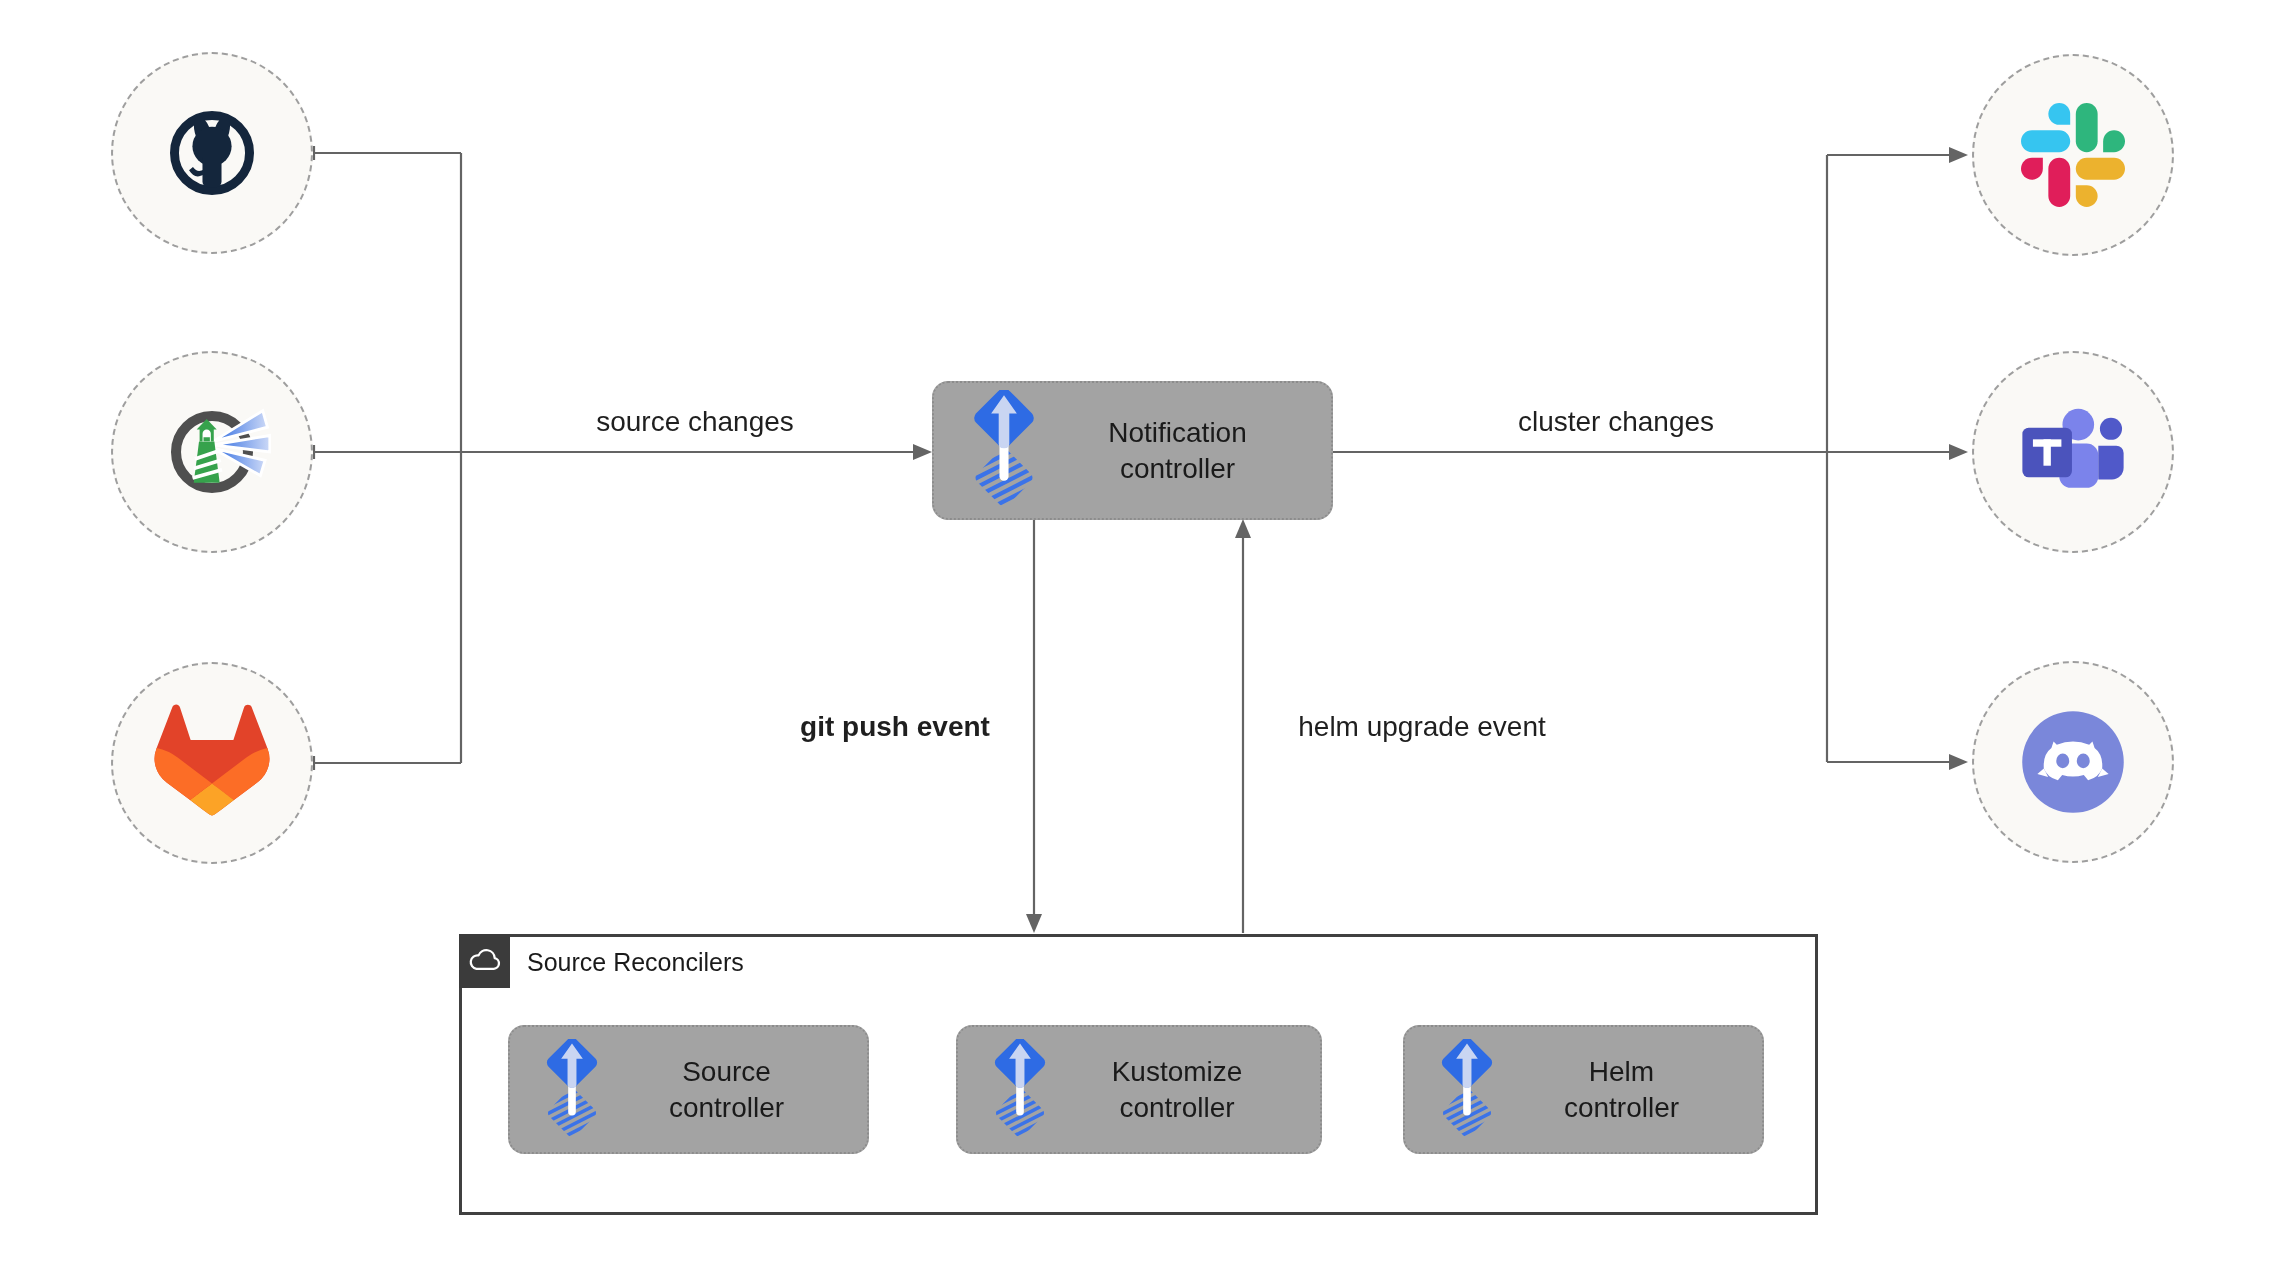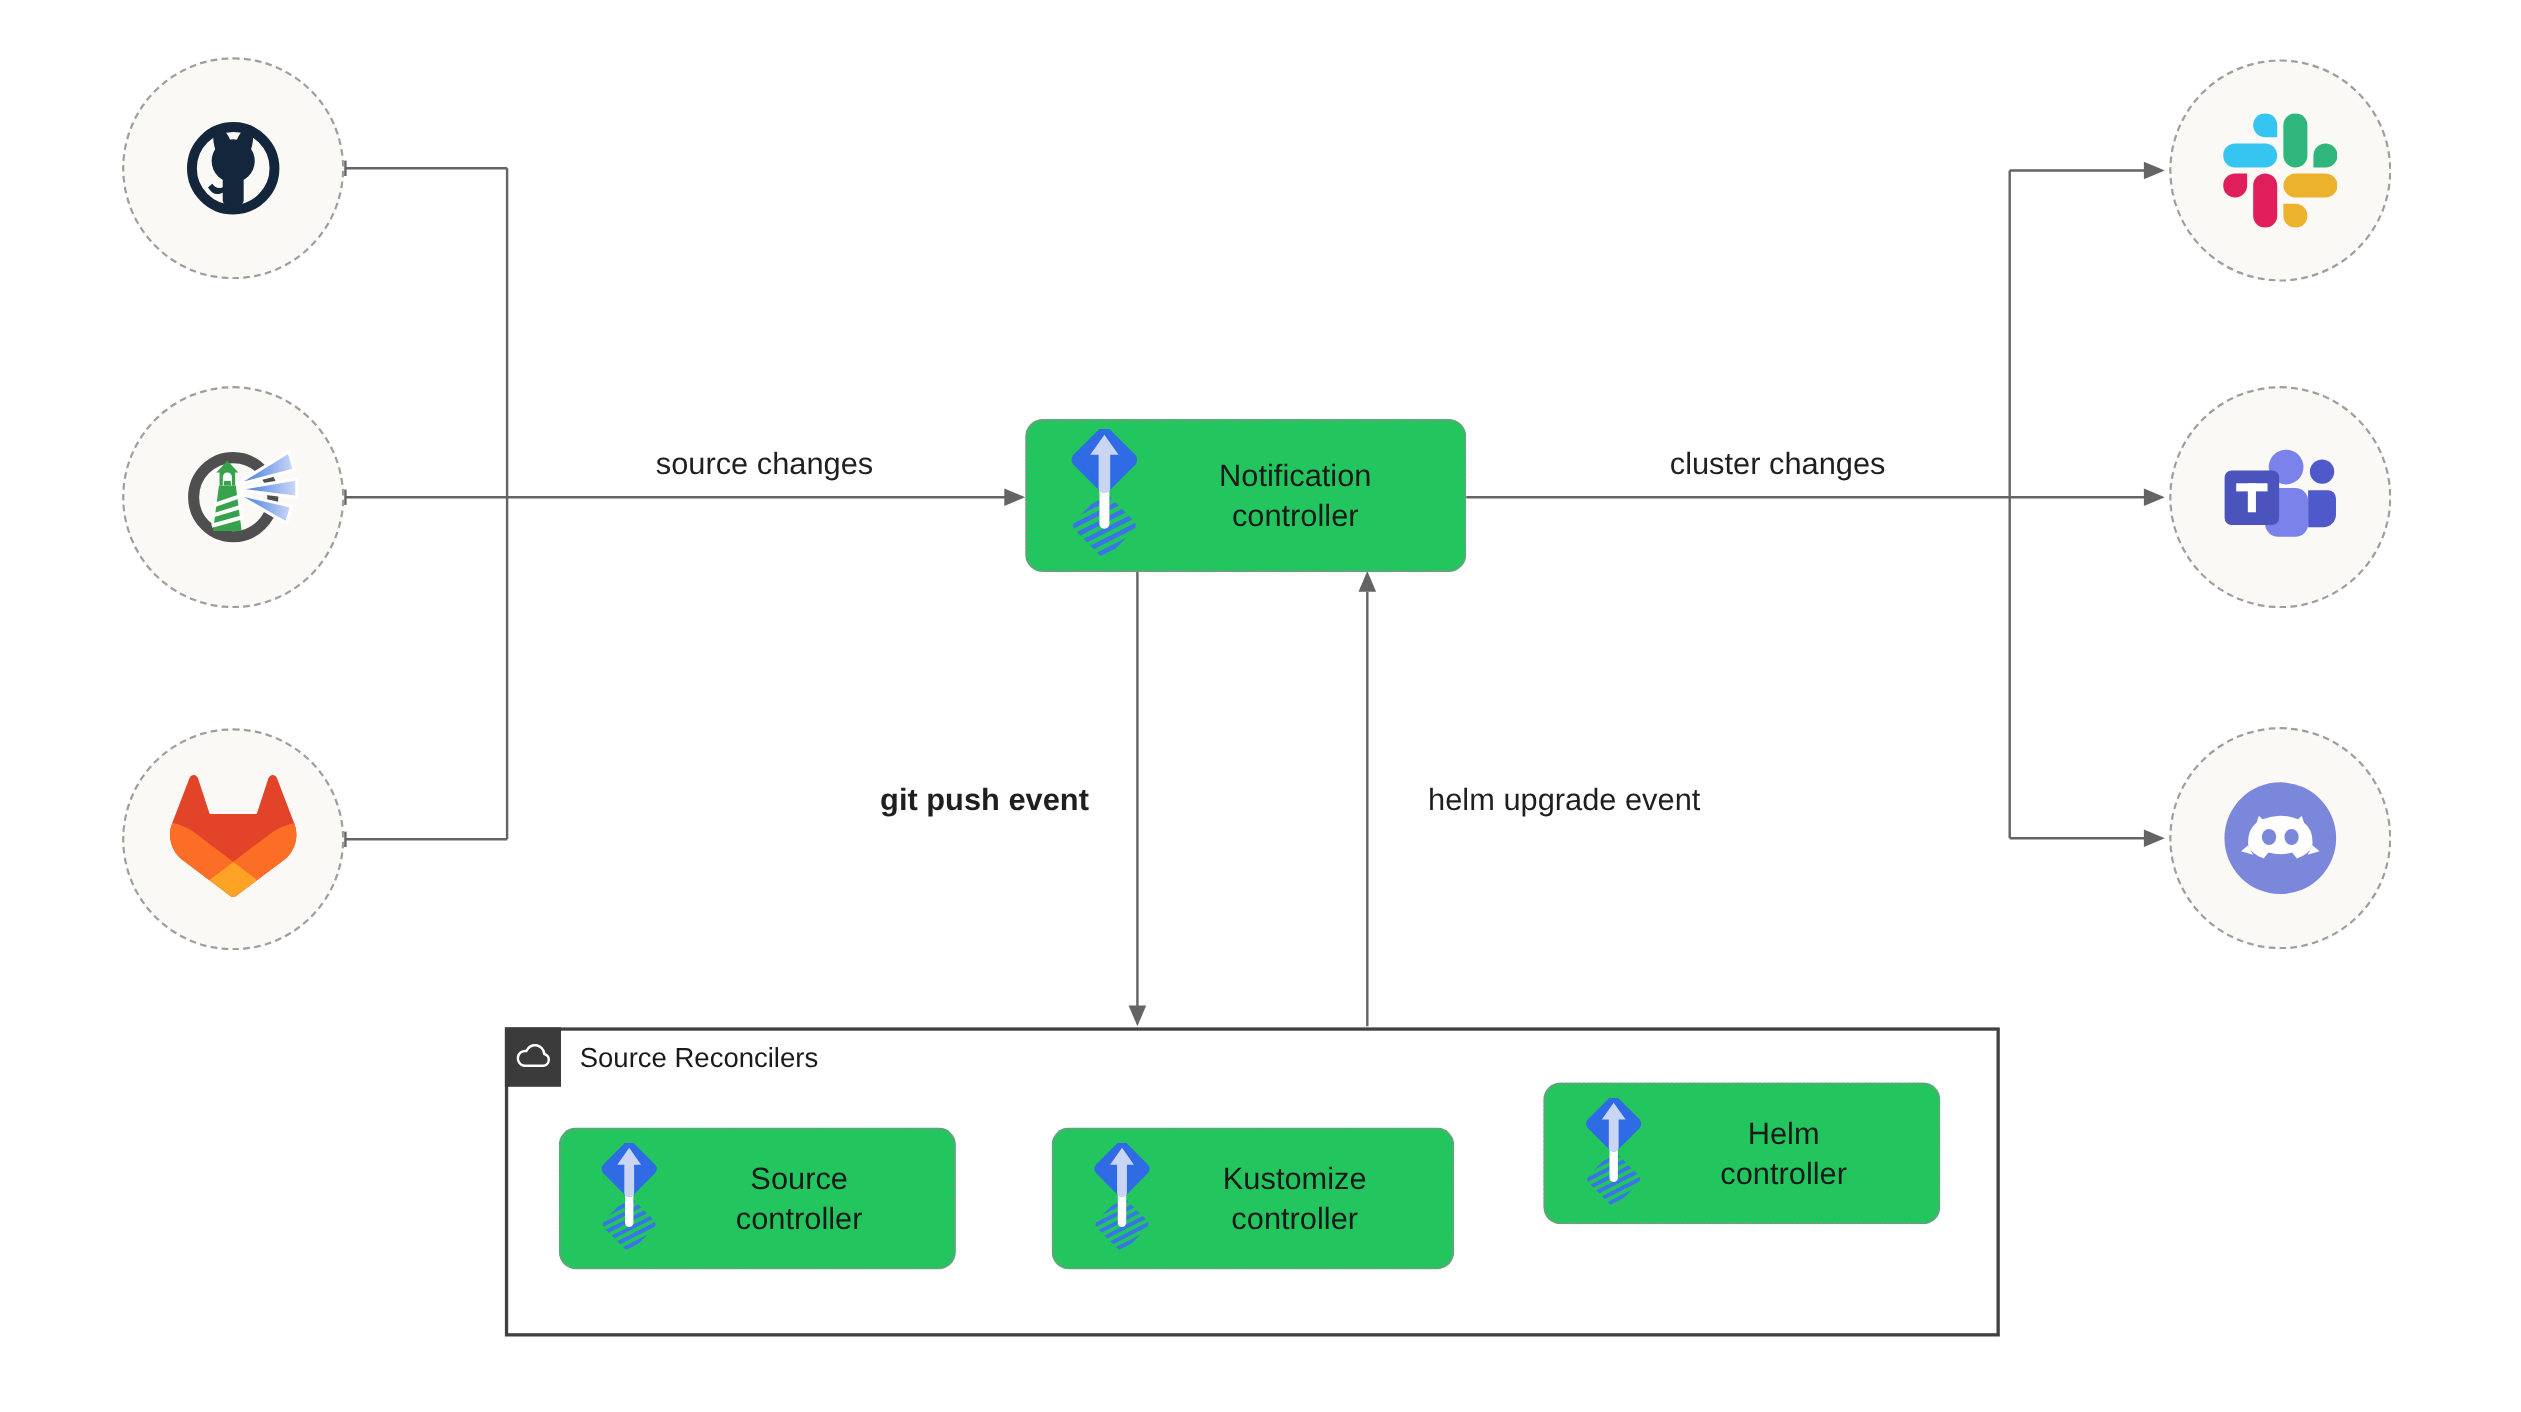--- a/index.html
+++ b/index.html
@@ -9,21 +9,21 @@
   }
   svg.edges{position:absolute;left:0;top:0;width:2292px;height:1284px;pointer-events:none;}
   .edge-line{stroke:#646464;stroke-width:2.2;fill:none;}
   .edge-head{fill:#646464;stroke:none;}
   .node{
     position:absolute;width:202px;height:202px;border-radius:50%;
     border:2px dashed #9e9e9e;background:#faf9f6;box-sizing:border-box;
     display:flex;align-items:center;justify-content:center;
   }
   .ctrl-box{
-    position:absolute;background:#22c55e;border:2px dotted #8c8c8c;border-radius:16px;
+    position:absolute;background:#a3a3a3;border:2px dotted #8c8c8c;border-radius:16px;
     box-sizing:border-box;display:flex;align-items:center;justify-content:center;
   }
   .ctrl-box .icon-wrap{flex:0 0 auto;display:flex;align-items:center;justify-content:center;}
   .ctrl-box .lbl{
     flex:1 1 auto;text-align:center;font-size:28px;line-height:36px;
     white-space:pre-line;padding-right:18px;
   }
   .group-box{
     position:absolute;left:459px;top:934px;width:1359px;height:281px;
     background:#ffffff;border:3px solid #404040;box-sizing:border-box;
@@ -249,21 +249,21 @@
   <div class="ctrl-box" style="left:956px;top:1025px;width:366px;height:129px;padding-left:30px;">
     <span class="icon-wrap">
       <svg width="64" height="102" viewBox="0 0 100 160">
           <use href="#i-flux"></use>
         </svg>
     </span>
     <span class="lbl">Kustomize
 controller</span>
   </div>
 
-  <div class="ctrl-box" style="left:1403px;top:984px;width:361px;height:129px;padding-left:30px;">
+  <div class="ctrl-box" style="left:1403px;top:1025px;width:361px;height:129px;padding-left:30px;">
     <span class="icon-wrap">
       <svg width="64" height="102" viewBox="0 0 100 160">
           <use href="#i-flux"></use>
         </svg>
     </span>
     <span class="lbl">Helm
 controller</span>
   </div>
 
 </div>

